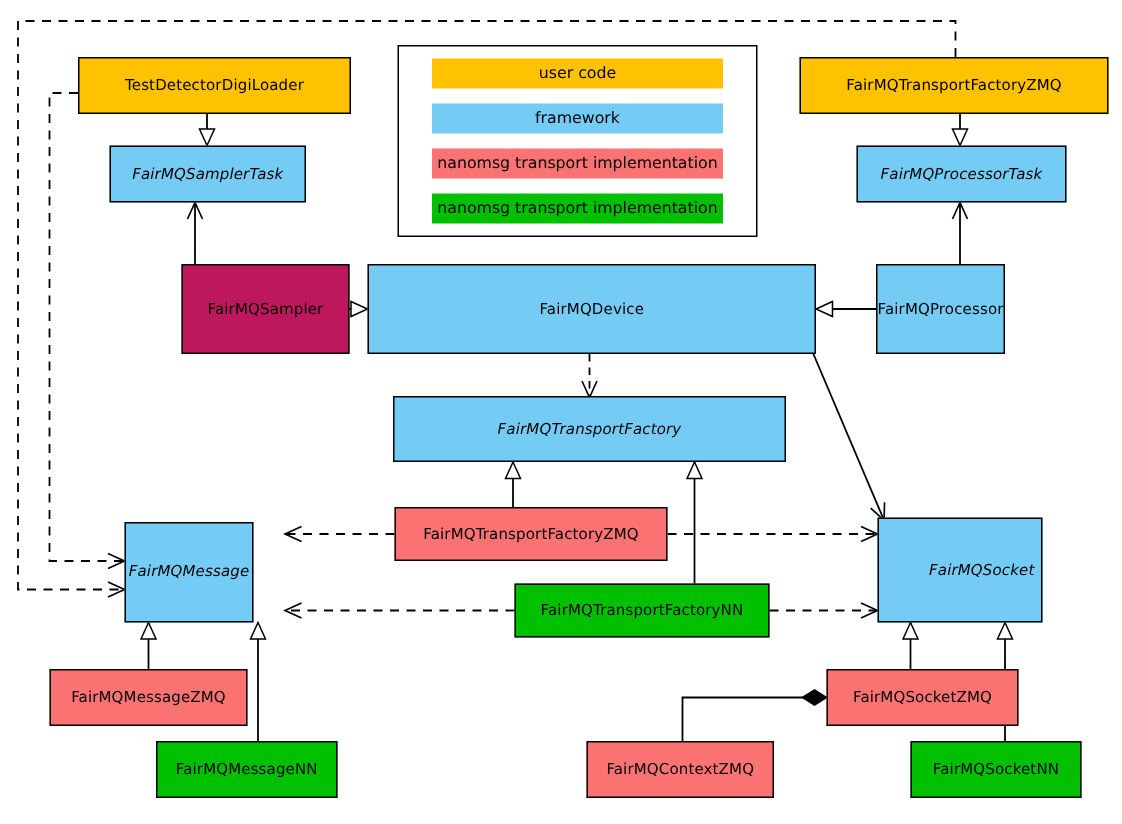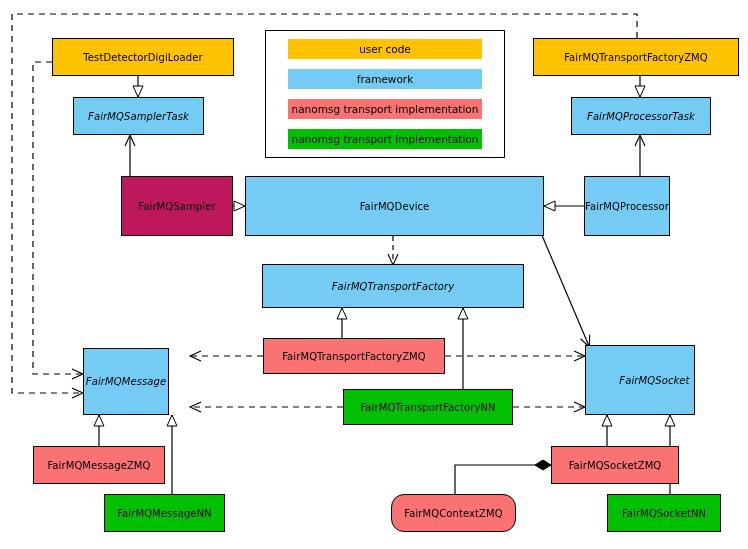--- a/index.html
+++ b/index.html
@@ -155,18 +155,18 @@
       </div>
       <div class="node" style="left: 104px; top: 494px; width: 121px; height: 38px; background: rgb(0, 192, 0);">
         <span>FairMQMessageNN</span>
       </div>
       <div class="node" style="left: 551px; top: 446px; width: 128px; height: 38px; background: rgb(250, 114, 114);">
         <span>FairMQSocketZMQ</span>
       </div>
       <div class="node" style="left: 607px; top: 494px; width: 114px; height: 38px; background: rgb(0, 192, 0);">
         <span>FairMQSocketNN</span>
       </div>
-      <div class="node" style="left: 391px; top: 494px; width: 125px; height: 38px; background: rgb(250, 114, 114); border-radius: 13px;">
+      <div class="node" style="left: 391px; top: 494px; width: 125px; height: 38px; background: rgb(250, 114, 114);">
         <span>FairMQContextZMQ</span>
       </div>
     </div>
 
 </div>
 
 </body></html>

